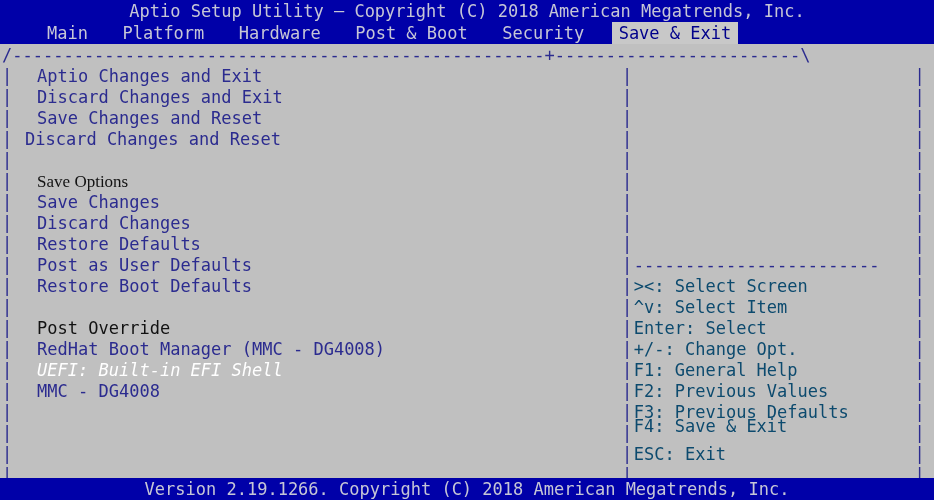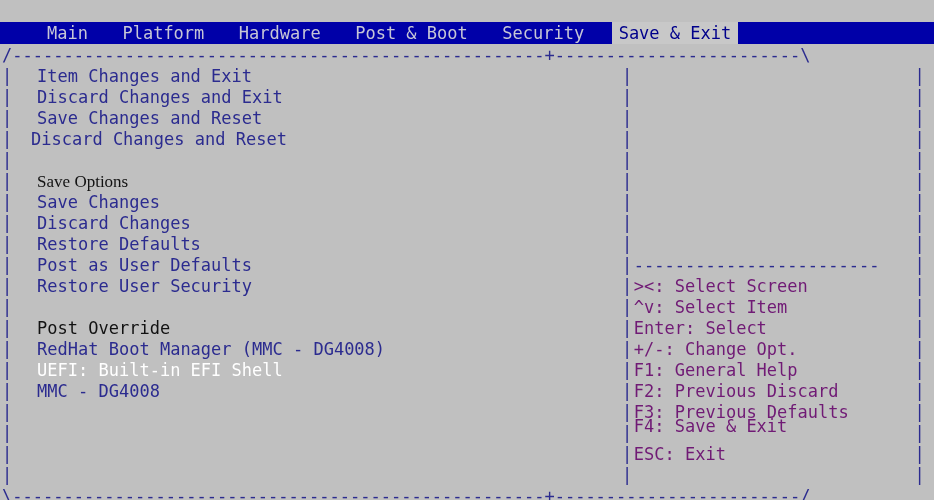--- a/index.html
+++ b/index.html
@@ -65,27 +65,28 @@
   .tab.active {
     background: #c8c8c8;
     color: #00008b;
   }
 
   
   .border  { color: #2b2b8f; }
   .item    { color: #2b2b8f; }
   .header  { color: #121212; }
   .selected{ color: #ffffff; }
-  .help    { color: #701a75; }
+  .help    { color: #0c4a6e; }
 </style>
 </head>
 <body>
 
 <div id="screen">
 
+  <div class="bar" id="titlebar">Aptio Setup Utility – Copyright (C) 2018 American Megatrends, Inc.</div>
 
   <div class="bar" id="menubar">
     <span class="tabs" id="tabs"><span class="tab">Main</span><span style="color: rgb(0, 0, 168);">  </span><span class="tab">Platform</span><span style="color: rgb(0, 0, 168);">  </span><span class="tab">Hardware</span><span style="color: rgb(0, 0, 168);">  </span><span class="tab">Post &amp; Boot</span><span style="color: rgb(0, 0, 168);">  </span><span class="tab">Security</span><span style="color: rgb(0, 0, 168);">  </span><span class="tab active">Save &amp; Exit</span></span>
   </div>
 
   <div id="content">
       <span class="cell border" style="left: 2px; top: 45px;">/----------------------------------------------------+------------------------\</span>
       <span class="cell border" style="left: 2px; top: 486px;">\----------------------------------------------------+------------------------/</span>
       <span class="cell border" style="left: 2px; top: 66px;">|</span>
       <span class="cell border" style="left: 622.1px; top: 66px;">|</span>
@@ -140,40 +141,41 @@
       <span class="cell border" style="left: 914.6px; top: 402px;">|</span>
       <span class="cell border" style="left: 2px; top: 423px;">|</span>
       <span class="cell border" style="left: 622.1px; top: 423px;">|</span>
       <span class="cell border" style="left: 914.6px; top: 423px;">|</span>
       <span class="cell border" style="left: 2px; top: 444px;">|</span>
       <span class="cell border" style="left: 622.1px; top: 444px;">|</span>
       <span class="cell border" style="left: 914.6px; top: 444px;">|</span>
       <span class="cell border" style="left: 2px; top: 465px;">|</span>
       <span class="cell border" style="left: 622.1px; top: 465px;">|</span>
       <span class="cell border" style="left: 914.6px; top: 465px;">|</span>
-      <span class="cell item" style="left: 37.1px; top: 66px;">Item Changes and Exit</span>
+      <span class="cell item" style="left: 37.1px; top: 66px;">Aptio Changes and Exit</span>
       <span class="cell item" style="left: 37.1px; top: 87px;">Discard Changes and Exit</span>
       <span class="cell item" style="left: 37.1px; top: 108px;">Save Changes and Reset</span>
-      <span class="cell item" style="left: 31px; top: 129px;">Discard Changes and Reset</span>
+      <span class="cell item" style="left: 25px; top: 129px;">Discard Changes and Reset</span>
       <span class="cell header" style="left: 37.1px; top: 171px; font-family: Liberation Serif, serif;">Save Options</span>
       <span class="cell item" style="left: 37.1px; top: 192px;">Save Changes</span>
       <span class="cell item" style="left: 37.1px; top: 213px;">Discard Changes</span>
       <span class="cell item" style="left: 37.1px; top: 234px; text-align: right;">Restore Defaults</span>
       <span class="cell item" style="left: 37.1px; top: 255px;">Post as User Defaults</span>
-      <span class="cell item" style="left: 37.1px; top: 276px;">Restore User Security</span>
+      <span class="cell item" style="left: 37.1px; top: 276px;">Restore Boot Defaults</span>
       <span class="cell header" style="left: 37.1px; top: 318px;">Post Override</span>
       <span class="cell item" style="left: 37.1px; top: 339px;">RedHat Boot Manager (MMC - DG4008)</span>
-      <span class="cell selected" style="left: 37.1px; top: 360px;">UEFI: Built-in EFI Shell</span>
+      <span class="cell selected" style="left: 37.1px; top: 360px; font-style: italic;">UEFI: Built-in EFI Shell</span>
       <span class="cell item" style="left: 37.1px; top: 381px;">MMC - DG4008</span>
       <span class="cell border" style="left: 633.8px; top: 255px;">------------------------</span>
       <span class="cell help" style="left: 633.8px; top: 276px;">&gt;&lt;: Select Screen</span>
       <span class="cell help" style="left: 633.8px; top: 297px;">^v: Select Item</span>
       <span class="cell help" style="left: 633.8px; top: 318px;">Enter: Select</span>
       <span class="cell help" style="left: 633.8px; top: 339px;">+/-: Change Opt.</span>
       <span class="cell help" style="left: 633.8px; top: 360px;">F1: General Help</span>
-      <span class="cell help" style="left: 633.8px; top: 381px;">F2: Previous Discard</span>
+      <span class="cell help" style="left: 633.8px; top: 381px;">F2: Previous Values</span>
       <span class="cell help" style="left: 633.8px; top: 402px;">F3: Previous Defaults</span>
       <span class="cell help" style="left: 633.8px; top: 416px;">F4: Save &amp; Exit</span>
       <span class="cell help" style="left: 633.8px; top: 444px;">ESC: Exit</span>
     </div>
 
+  <div class="bar" id="footerbar">Version 2.19.1266. Copyright (C) 2018 American Megatrends, Inc.</div>
 
 </div>
 
 </body></html>

